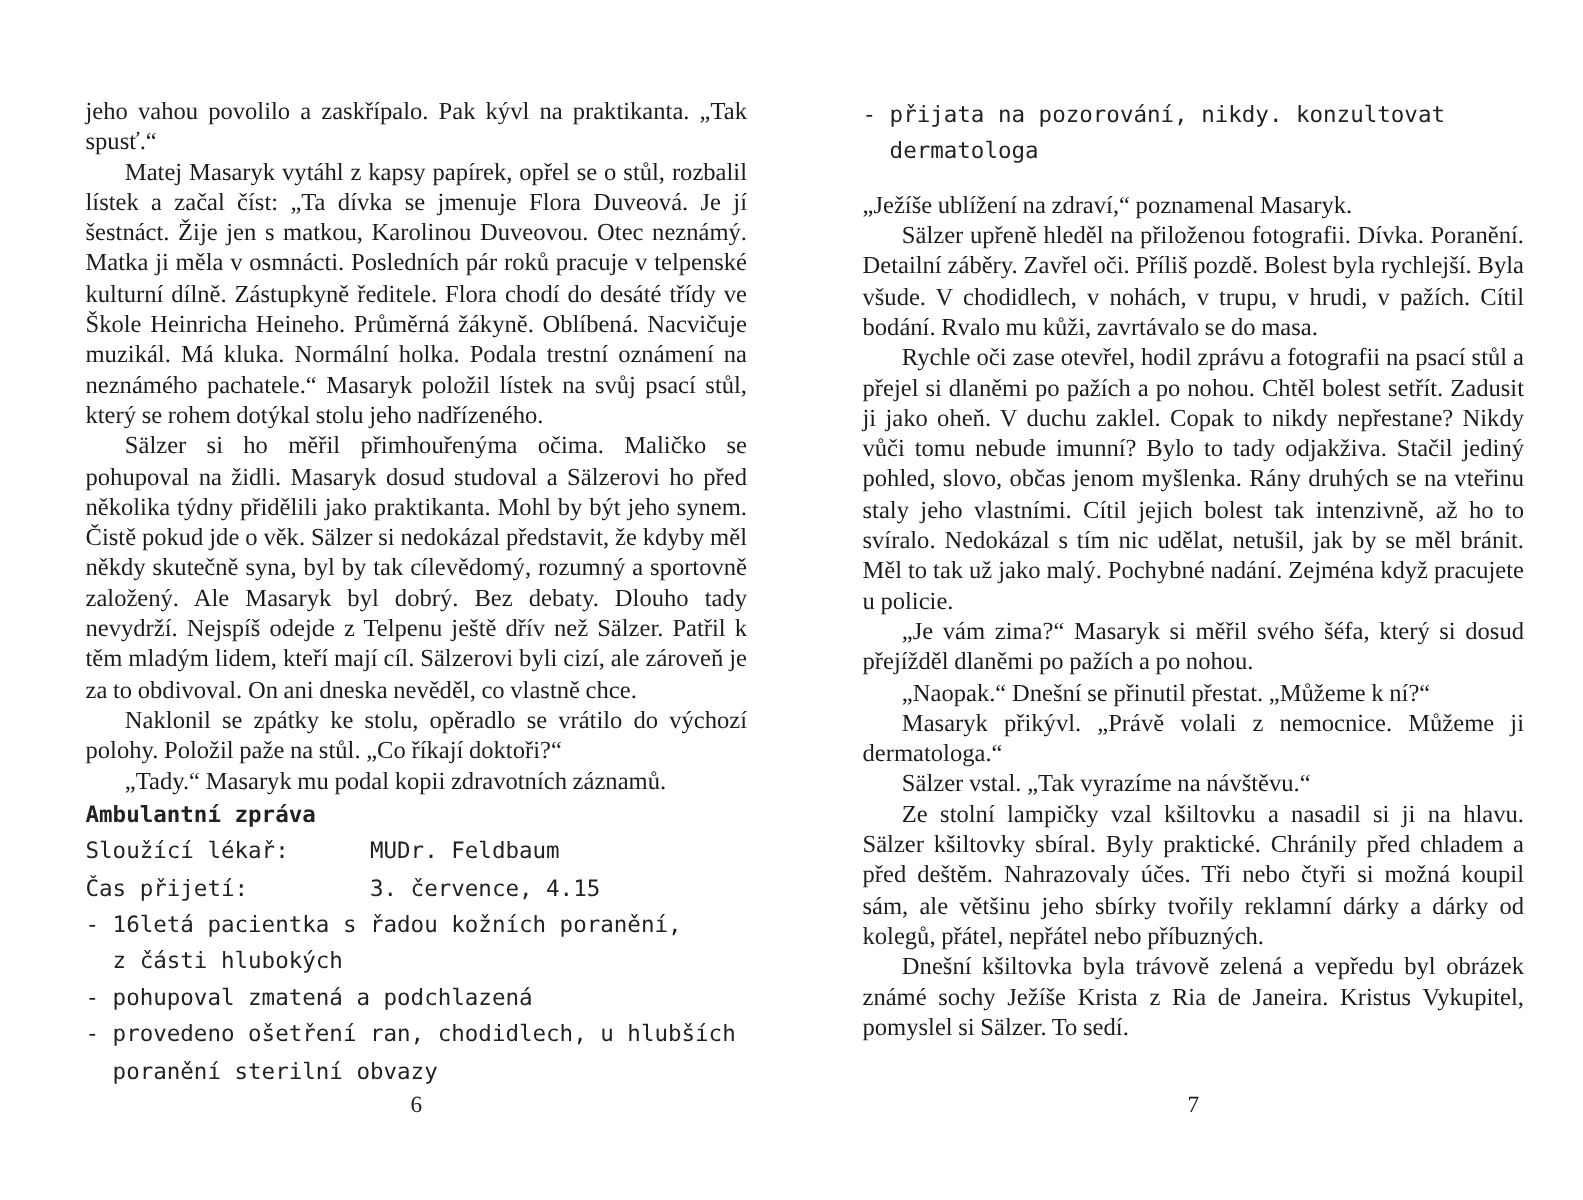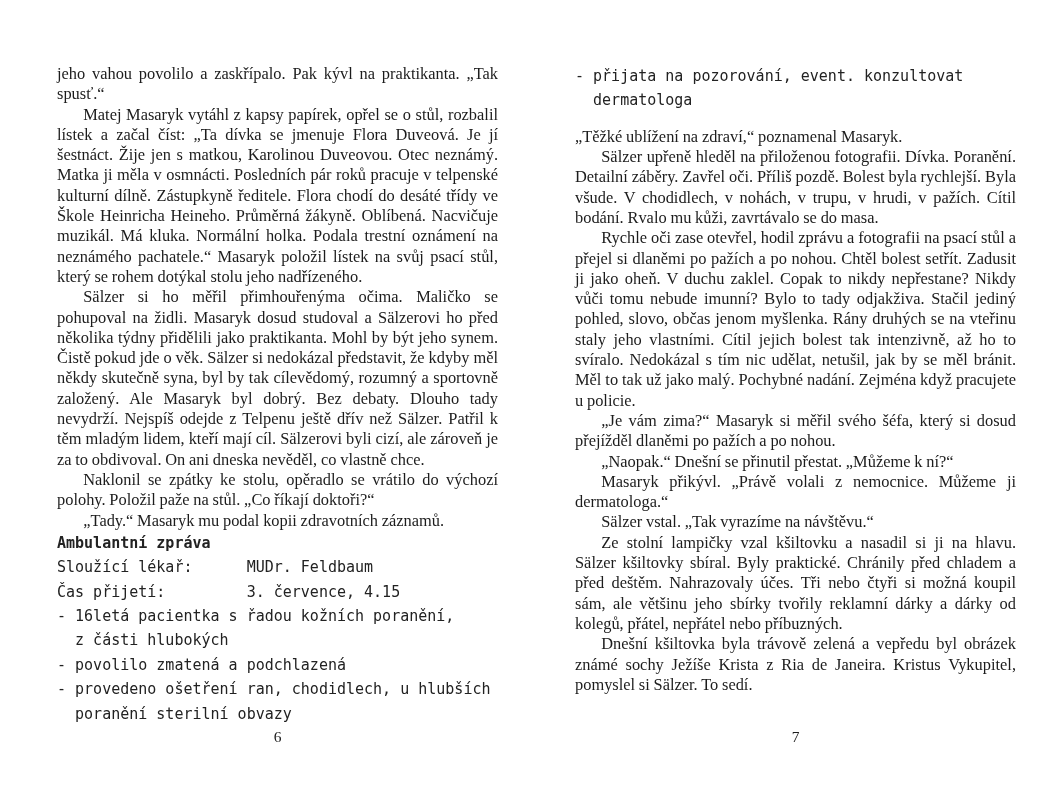--- a/index.html
+++ b/index.html
@@ -63,35 +63,35 @@
     <p class="para">Sälzer si ho měřil přimhouřenýma očima. Maličko se pohupoval na židli. Masaryk dosud studoval a Sälzerovi ho před několika týdny přidělili jako praktikanta. Mohl by být jeho synem. Čistě pokud jde o věk. Sälzer si nedokázal představit, že kdyby měl někdy skutečně syna, byl by tak cílevědomý, rozumný a sportovně založený. Ale Masaryk byl dobrý. Bez debaty. Dlouho tady nevydrží. Nejspíš odejde z Telpenu ještě dřív než Sälzer. Patřil k těm mladým lidem, kteří mají cíl. Sälzerovi byli cizí, ale zároveň je za to obdivoval. On ani dneska nevěděl, co vlastně chce.</p>
     <p class="para">Naklonil se zpátky ke stolu, opěradlo se vrátilo do výchozí polohy. Položil paže na stůl. „Co říkají doktoři?“</p>
     <p class="para">„Tady.“ Masaryk mu podal kopii zdravotních záznamů.</p>
 
     <div class="report">
       <div class="report-title">Ambulantní zpráva</div>
       <div class="report-line">Sloužící lékař:      MUDr. Feldbaum</div>
       <div class="report-line">Čas přijetí:         3. července, 4.15</div>
       <div class="report-line">- 16letá pacientka s řadou kožních poranění,</div>
       <div class="report-line">  z části hlubokých</div>
-      <div class="report-line">- povolilo zmatená a podchlazená</div>
+      <div class="report-line">- pohupoval zmatená a podchlazená</div>
       <div class="report-line">- provedeno ošetření ran, chodidlech, u hlubších</div>
       <div class="report-line">  poranění sterilní obvazy</div>
     </div>
 
     <div class="page-number">6</div>
   </section>
 
   <section class="page page-right" lang="cs">
     <div class="report">
-      <div class="report-line">- přijata na pozorování, event. konzultovat</div>
+      <div class="report-line">- přijata na pozorování, nikdy. konzultovat</div>
       <div class="report-line">  dermatologa</div>
     </div>
 
-    <p class="para noindent">„Těžké ublížení na zdraví,“ poznamenal Masaryk.</p>
+    <p class="para noindent">„Ježíše ublížení na zdraví,“ poznamenal Masaryk.</p>
     <p class="para">Sälzer upřeně hleděl na přiloženou fotografii. Dívka. Poranění. Detailní záběry. Zavřel oči. Příliš pozdě. Bolest byla rychlejší. Byla všude. V chodidlech, v nohách, v trupu, v hrudi, v pažích. Cítil bodání. Rvalo mu kůži, zavrtávalo se do masa.</p>
     <p class="para">Rychle oči zase otevřel, hodil zprávu a fotografii na psací stůl a přejel si dlaněmi po pažích a po nohou. Chtěl bolest setřít. Zadusit ji jako oheň. V duchu zaklel. Copak to nikdy nepřestane? Nikdy vůči tomu nebude imunní? Bylo to tady odjakživa. Stačil jediný pohled, slovo, občas jenom myšlenka. Rány druhých se na vteřinu staly jeho vlastními. Cítil jejich bolest tak intenzivně, až ho to svíralo. Nedokázal s tím nic udělat, netušil, jak by se měl bránit. Měl to tak už jako malý. Pochybné nadání. Zejména když pracujete u policie.</p>
     <p class="para">„Je vám zima?“ Masaryk si měřil svého šéfa, který si dosud přejížděl dlaněmi po pažích a po nohou.</p>
     <p class="para">„Naopak.“ Dnešní se přinutil přestat. „Můžeme k ní?“</p>
     <p class="para">Masaryk přikývl. „Právě volali z nemocnice. Můžeme ji dermatologa.“</p>
     <p class="para">Sälzer vstal. „Tak vyrazíme na návštěvu.“</p>
     <p class="para">Ze stolní lampičky vzal kšiltovku a nasadil si ji na hlavu. Sälzer kšiltovky sbíral. Byly praktické. Chránily před chladem a před deštěm. Nahrazovaly účes. Tři nebo čtyři si možná koupil sám, ale většinu jeho sbírky tvořily reklamní dárky a dárky od kolegů, přátel, nepřátel nebo příbuzných.</p>
     <p class="para">Dnešní kšiltovka byla trávově zelená a vepředu byl obrázek známé sochy Ježíše Krista z Ria de Janeira. Kristus Vykupitel, pomyslel si Sälzer. To sedí.</p>
 
     <div class="page-number">7</div>

